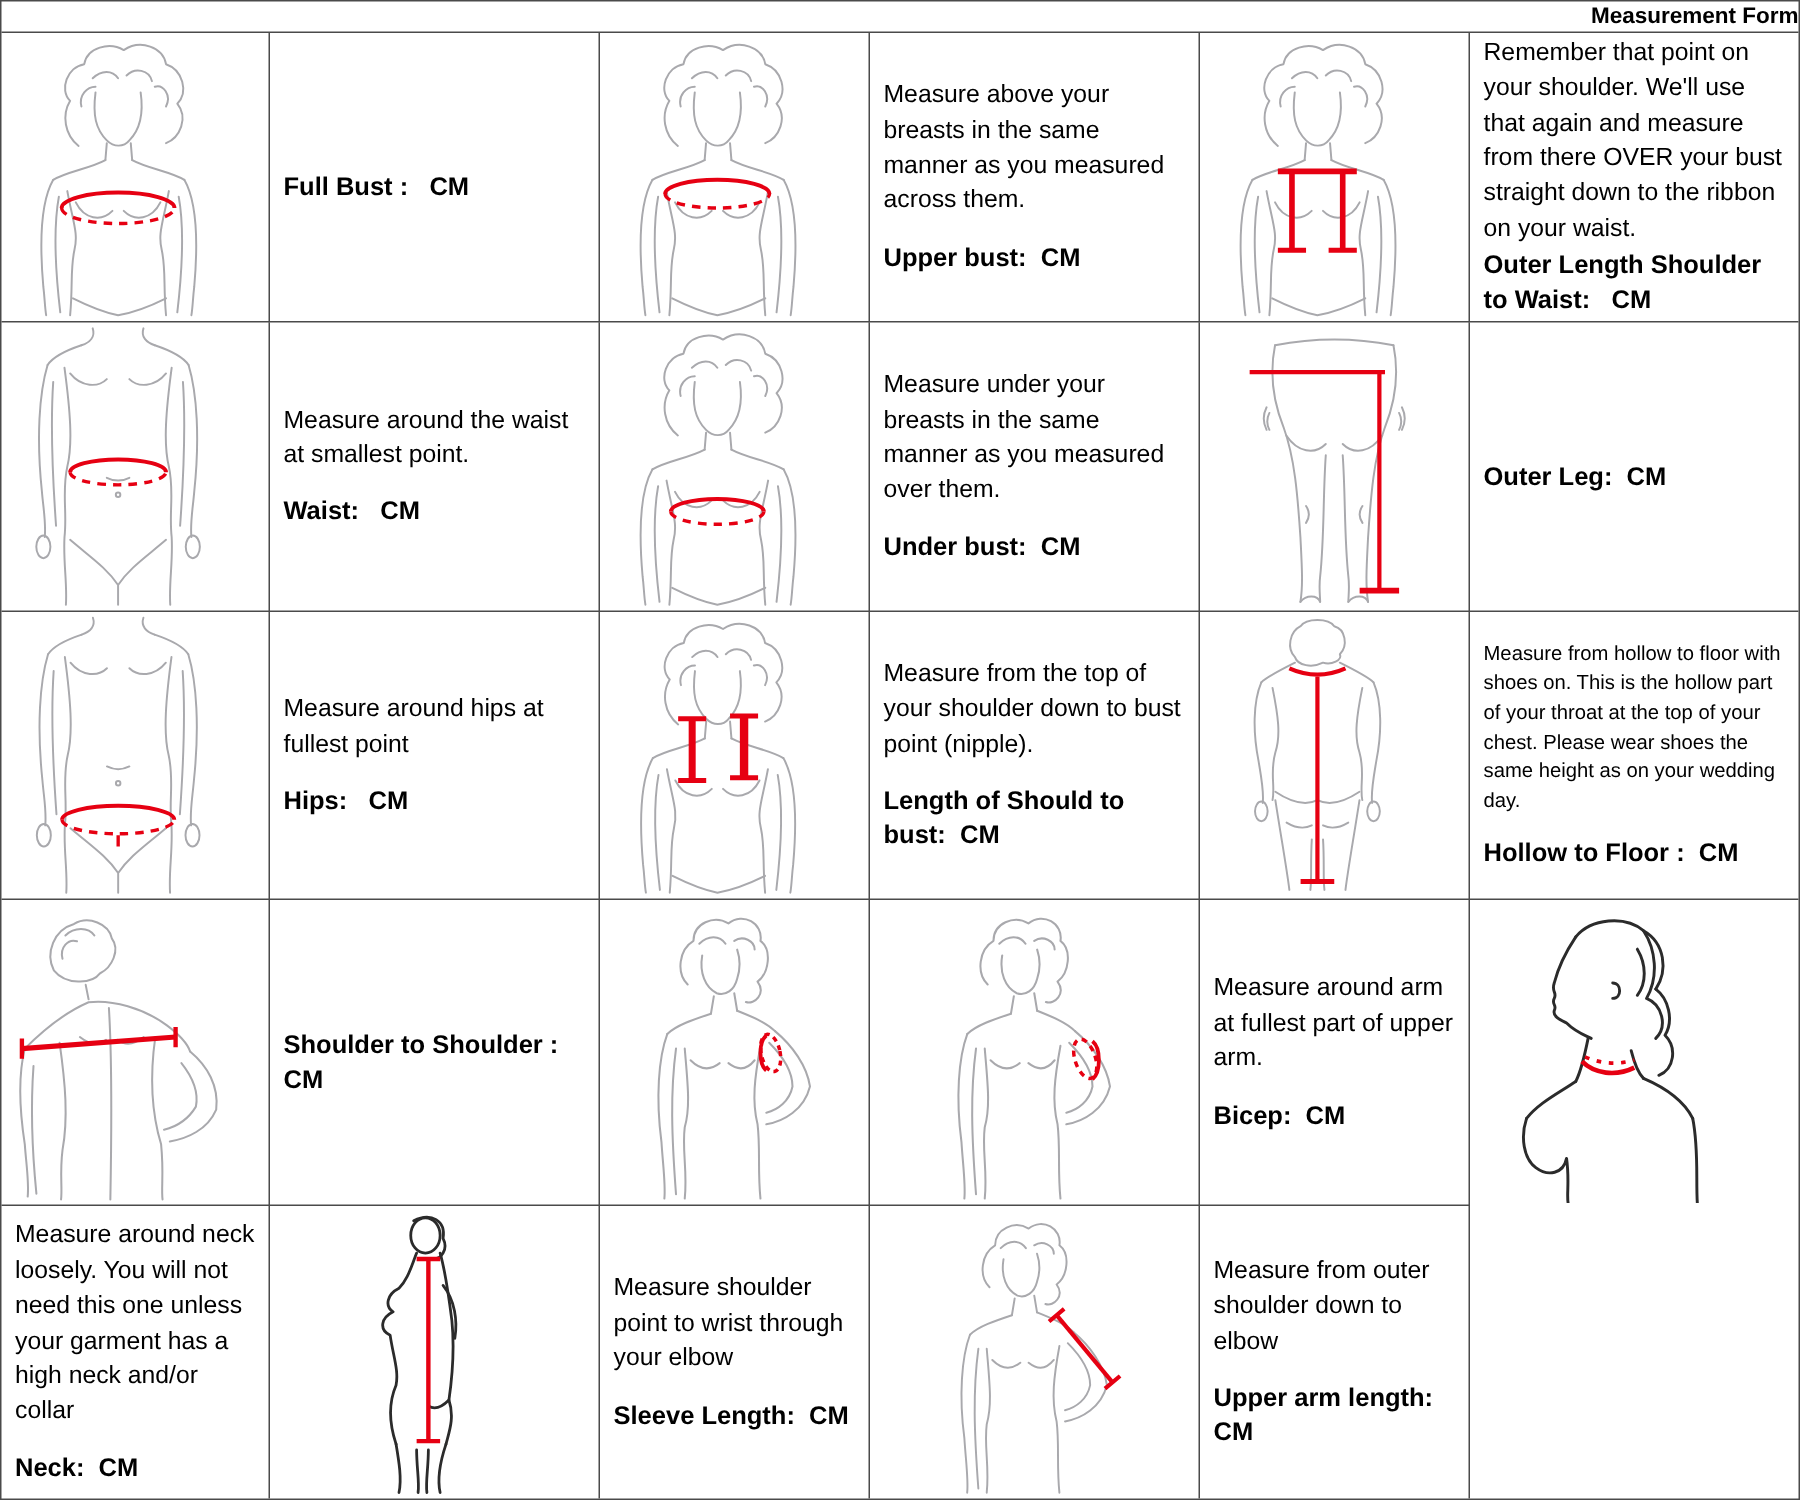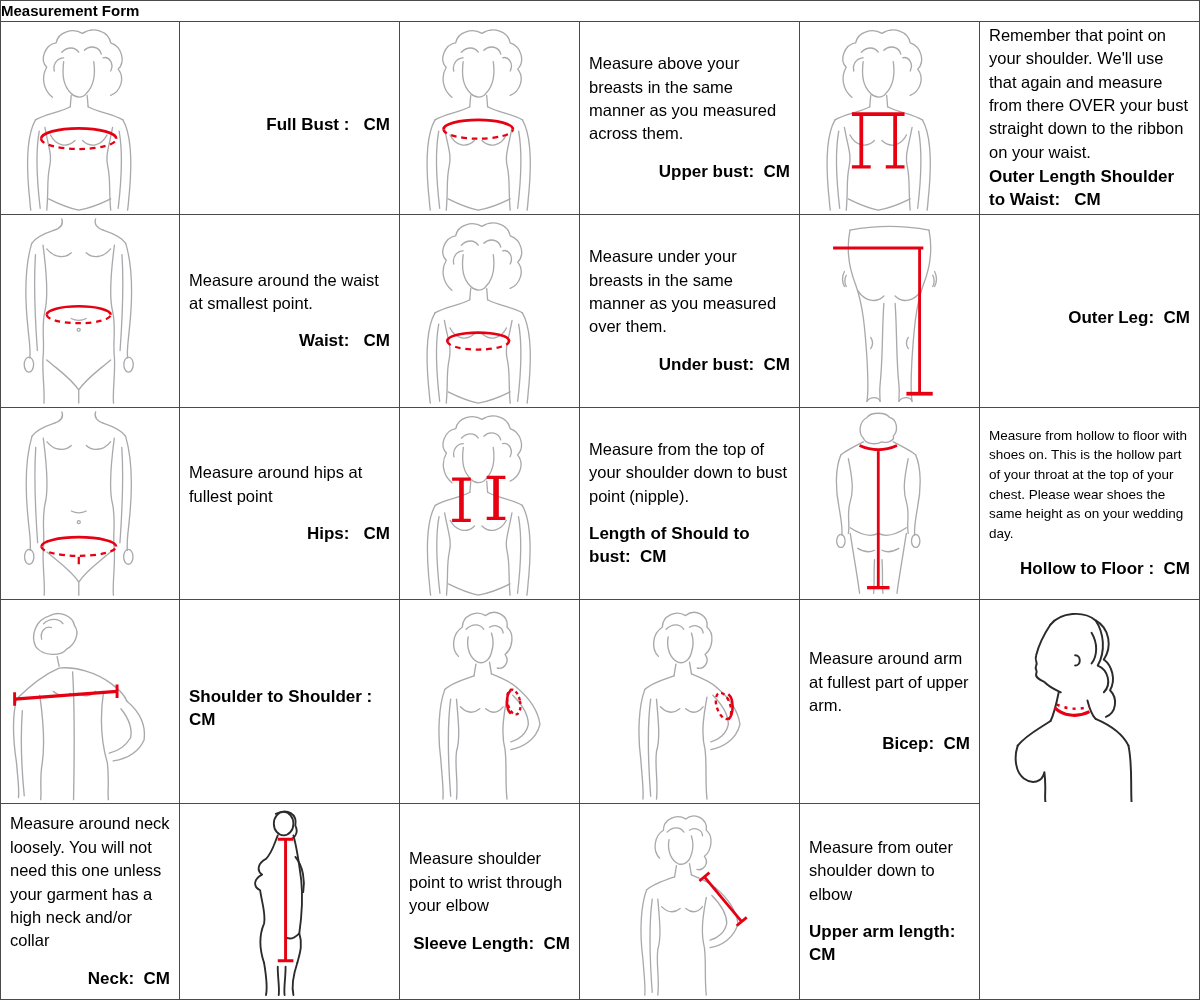--- a/index.html
+++ b/index.html
@@ -4,27 +4,27 @@
 <style>
   :root{
     --measure-red:#e60012;
     --sketch:#a9a9ad;
     --ink:#2b2b2b;
     --border:#4a4a4a;
   }
   *{box-sizing:border-box;margin:0;padding:0}
   body{background:#fff;font-family:"Liberation Sans",sans-serif;color:#000;}
   .form{width:1200px;height:1000px;border:1px solid var(--border);background:#fff;}
-  .title{height:21px;border-bottom:1px solid var(--border);text-align:left;
+  .title{height:21px;border-bottom:1px solid var(--border);text-align:right;
          font-size:15px;font-weight:bold;line-height:20px;}
   .grid{display:grid;width:100%;height:977px;
         grid-template-columns:179px 220px 180px 220px 180px 219px;
         grid-template-rows:193px 193px 192px 204px 195px;}
   .cell{border-right:1px solid var(--border);border-bottom:1px solid var(--border);
-        overflow:hidden;align-items:flex-end;}
+        overflow:hidden;}
   .cell:nth-child(6n){border-right:none}
   .grid .cell:nth-last-child(-n+6){border-bottom:none}
   .fig{display:flex;align-items:center;justify-content:center;padding:2px;}
   .fig svg{width:100%;height:100%;}
   .txt{display:flex;flex-direction:column;justify-content:center;padding:4px 9px;}
   .desc{font-size:16.5px;line-height:1.42;}
   .label{font-size:17px;font-weight:bold;margin-top:15px;white-space:pre-wrap;line-height:1.35;}
   .txt.small .desc{font-size:13.5px;line-height:1.45;}
   .txt.tight .label{margin-top:2px;}
   

